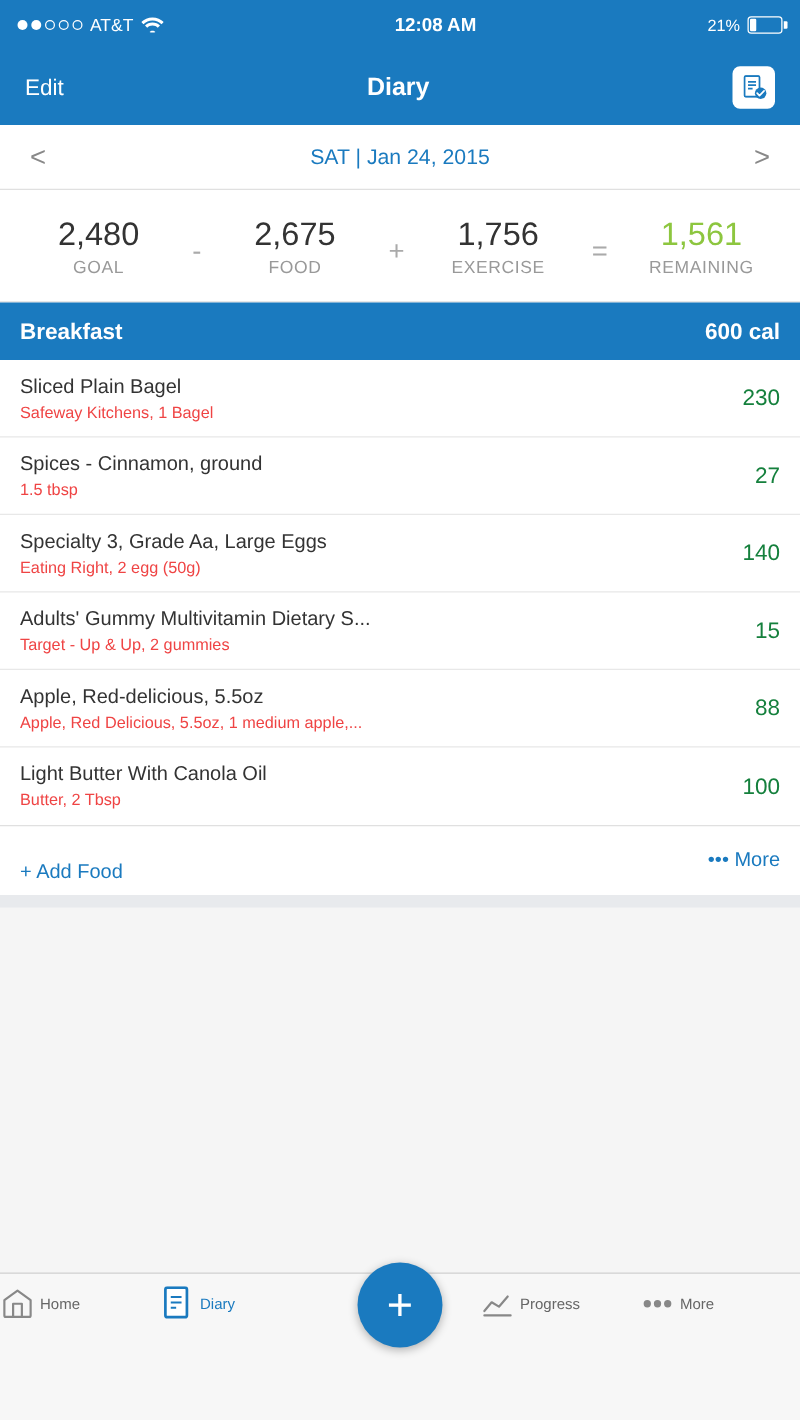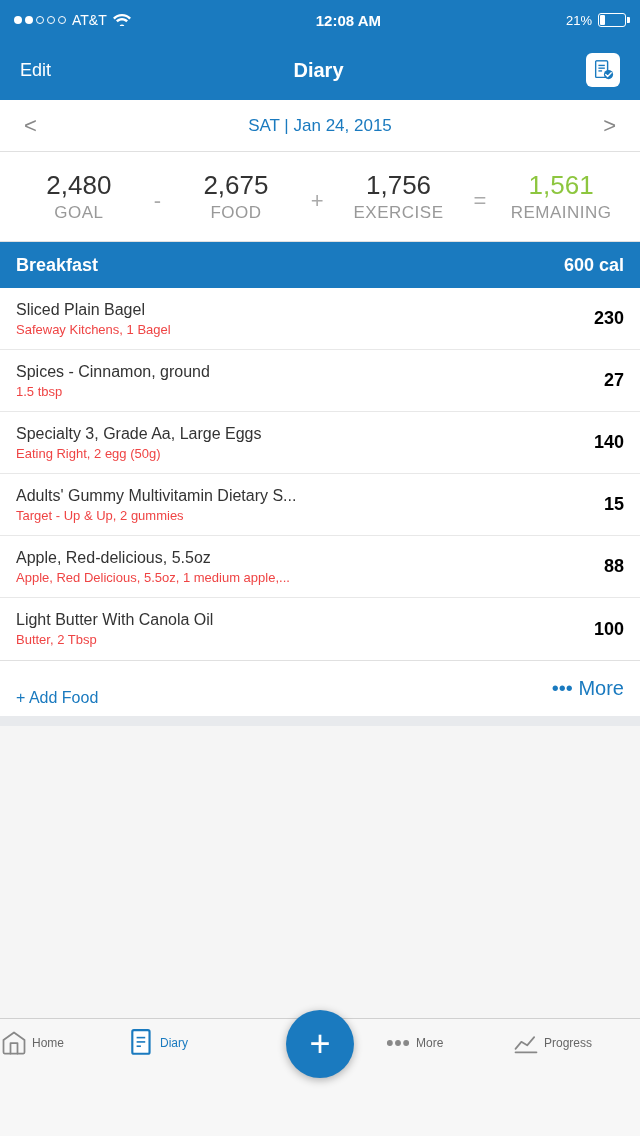--- a/index.html
+++ b/index.html
@@ -78,21 +78,21 @@
       background: white;
       height: 90px;
       display: flex;
       align-items: center;
       justify-content: center;
       gap: 0;
       border-bottom: 1px solid #e0e0e0;
     }
     .cal-item { text-align: center; flex: 1; }
     .cal-value { font-size: 26px; font-weight: 400; color: #333; }
-    .cal-label { font-size: 17px; color: #999; letter-spacing: 0.5px; margin-top: 2px; }
+    .cal-label { font-size: 14px; color: #999; letter-spacing: 0.5px; margin-top: 2px; }
     .cal-op { font-size: 22px; color: #aaa; padding: 0 4px; padding-top: -10px; line-height: 1; display: flex; align-items: flex-start; padding-top: 8px; }
     .cal-remaining .cal-value { color: #8dc63f; }
 
     
     .section-header {
       background: #1a7abf;
       color: white;
       height: 46px;
       display: flex;
       align-items: center;
@@ -106,34 +106,34 @@
       display: flex;
       align-items: center;
       justify-content: space-between;
       padding: 10px 16px;
       border-bottom: 1px solid #e8e8e8;
       min-height: 62px;
     }
     .food-info { flex: 1; padding-right: 12px; }
     .food-name { font-size: 16px; color: #333; font-weight: 400; margin-bottom: 3px; }
     .food-detail { font-size: 13px; color: #ef4444; }
-    .food-cal { font-size: 18px; color: #000000; font-weight: 700; min-width: 40px; text-align: right; }
+    .food-cal { font-size: 18px; color: #15803d; font-weight: 400; min-width: 40px; text-align: right; }
 
     
     .action-row {
       background: white;
       height: 56px;
       display: flex;
       align-items: center;
       justify-content: space-between;
       padding: 0 16px;
       border-top: 1px solid #e0e0e0;
     }
     .add-food { color: #1a7abf; font-size: 16px; display: flex; align-items: center; gap: 4px; margin-top: 18px; }
-    .more-btn { color: #1a7abf; font-size: 20px; display: flex; align-items: flex-end; gap: 4px; }
+    .more-btn { color: #1a7abf; font-size: 16px; display: flex; align-items: flex-end; gap: 4px; }
 
     
     .spacer { background: #e8eaed; height: 10px; }
 
     
     .tab-bar {
       position: absolute;
       bottom: 0;
       left: 0;
       right: 0;
@@ -345,36 +345,36 @@
         <line x1="7" y1="16" x2="11" y2="16" stroke="#1a7abf" stroke-width="1.5"></line>
       </svg>
     </div>
     <span class="tab-label" style="color:#1a7abf;">Diary</span>
   </div>
 
   <div class="tab-item" style="width:68px;"></div>
 
   <div class="tab-item">
     <div class="tab-icon">
+      <svg width="28" height="28" viewBox="0 0 24 24" fill="none" stroke="#888" stroke-width="1.5" stroke-linecap="round" stroke-linejoin="round">
+        <polyline points="3,17 8,11 13,14 19,7"></polyline>
+        <line x1="3" y1="20" x2="21" y2="20"></line>
+      </svg>
+    </div>
+    <span class="tab-label">Progress</span>
+  </div>
+
+  <div class="tab-item">
+    <div class="tab-icon">
       <svg width="28" height="28" viewBox="0 0 24 24" fill="#888">
         <circle cx="5" cy="12" r="2"></circle>
         <circle cx="12" cy="12" r="2"></circle>
         <circle cx="19" cy="12" r="2"></circle>
       </svg>
     </div>
     <span class="tab-label">More</span>
   </div>
 
-  <div class="tab-item">
-    <div class="tab-icon">
-      <svg width="28" height="28" viewBox="0 0 24 24" fill="none" stroke="#888" stroke-width="1.5" stroke-linecap="round" stroke-linejoin="round">
-        <polyline points="3,17 8,11 13,14 19,7"></polyline>
-        <line x1="3" y1="20" x2="21" y2="20"></line>
-      </svg>
-    </div>
-    <span class="tab-label">Progress</span>
-  </div>
-
 </div>
 
 <div class="fab">
   <span class="fab-plus">+</span>
 </div>
 
 </body></html>

